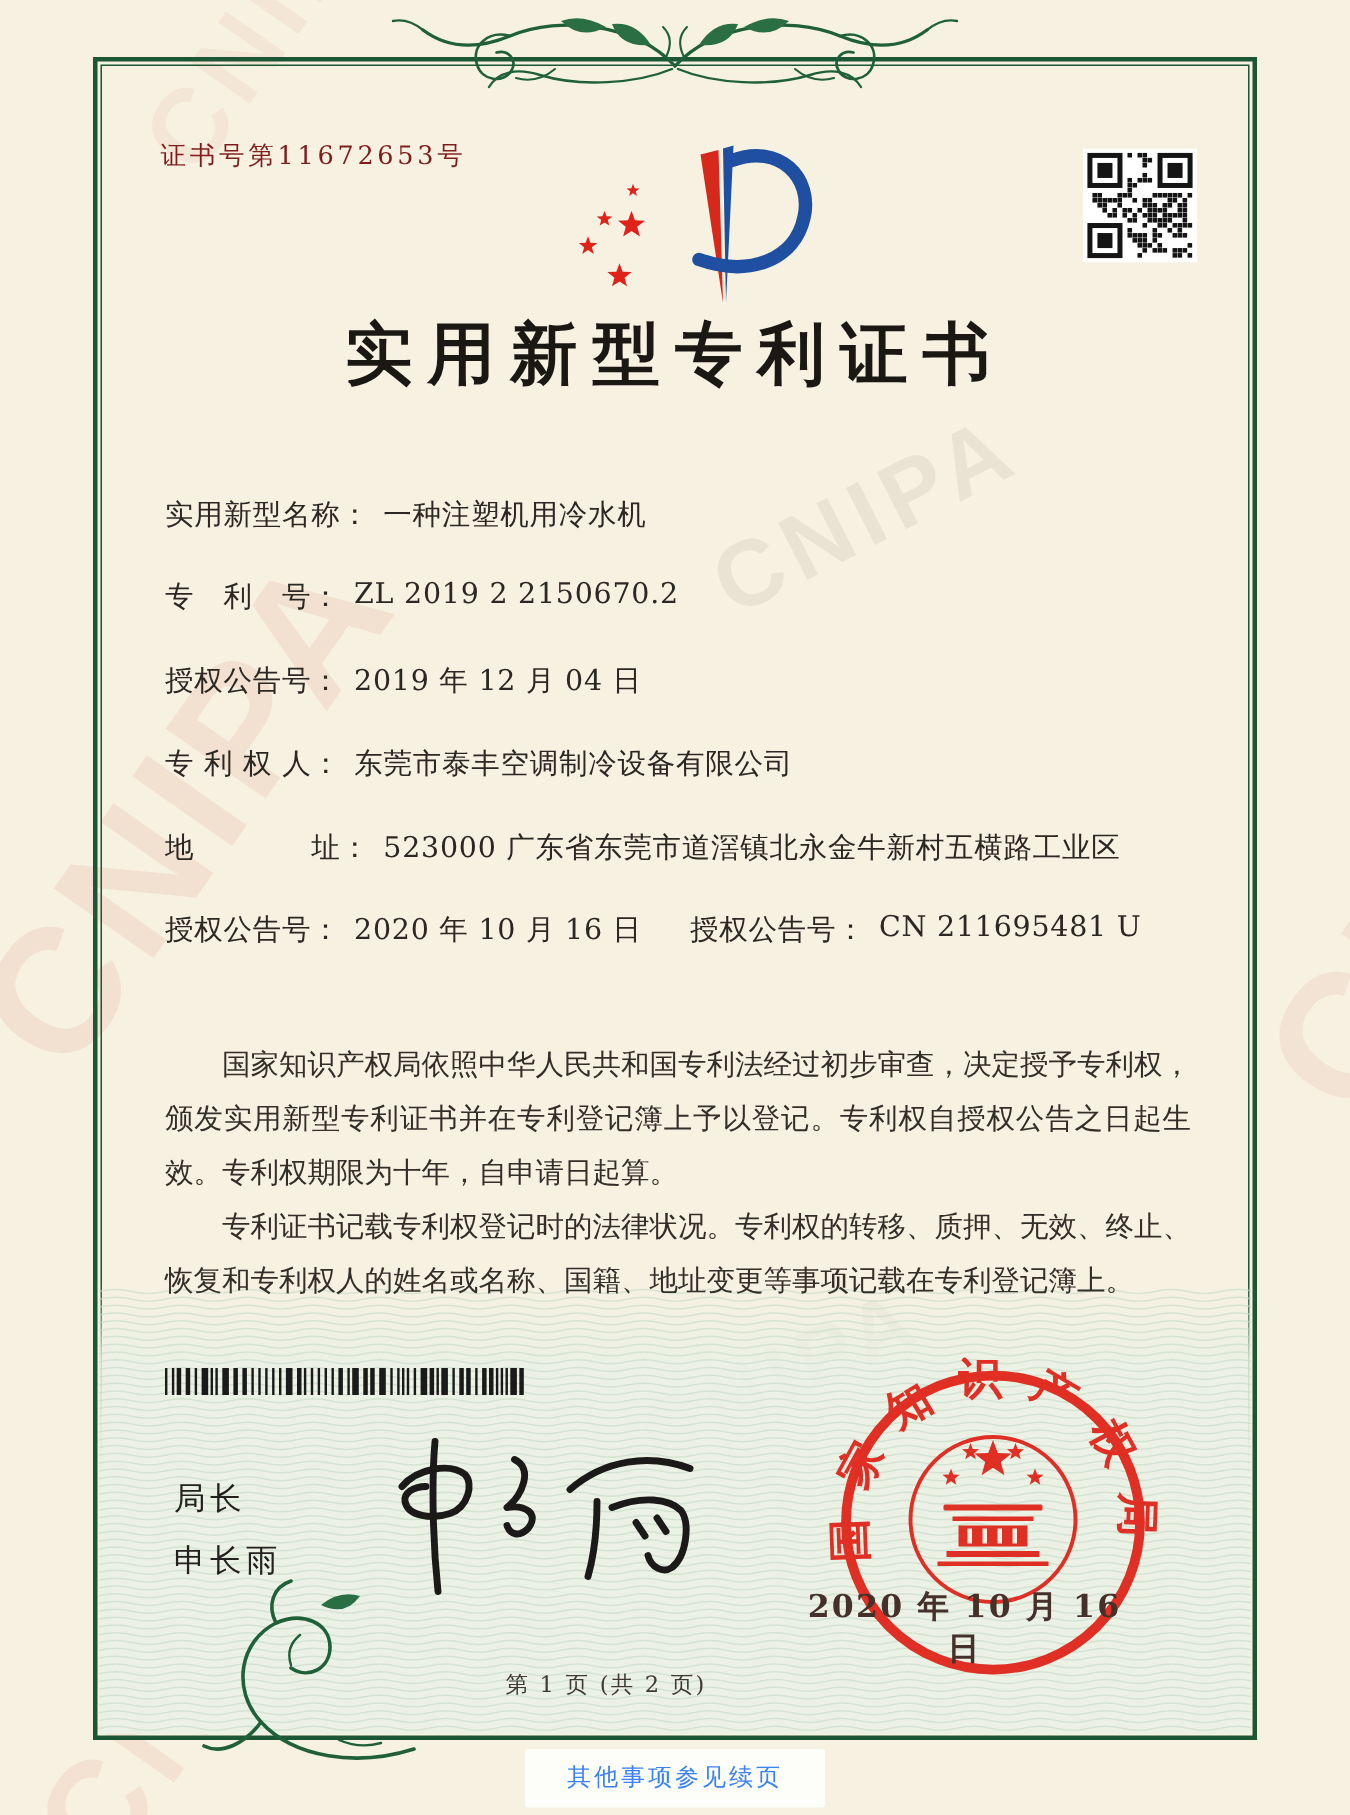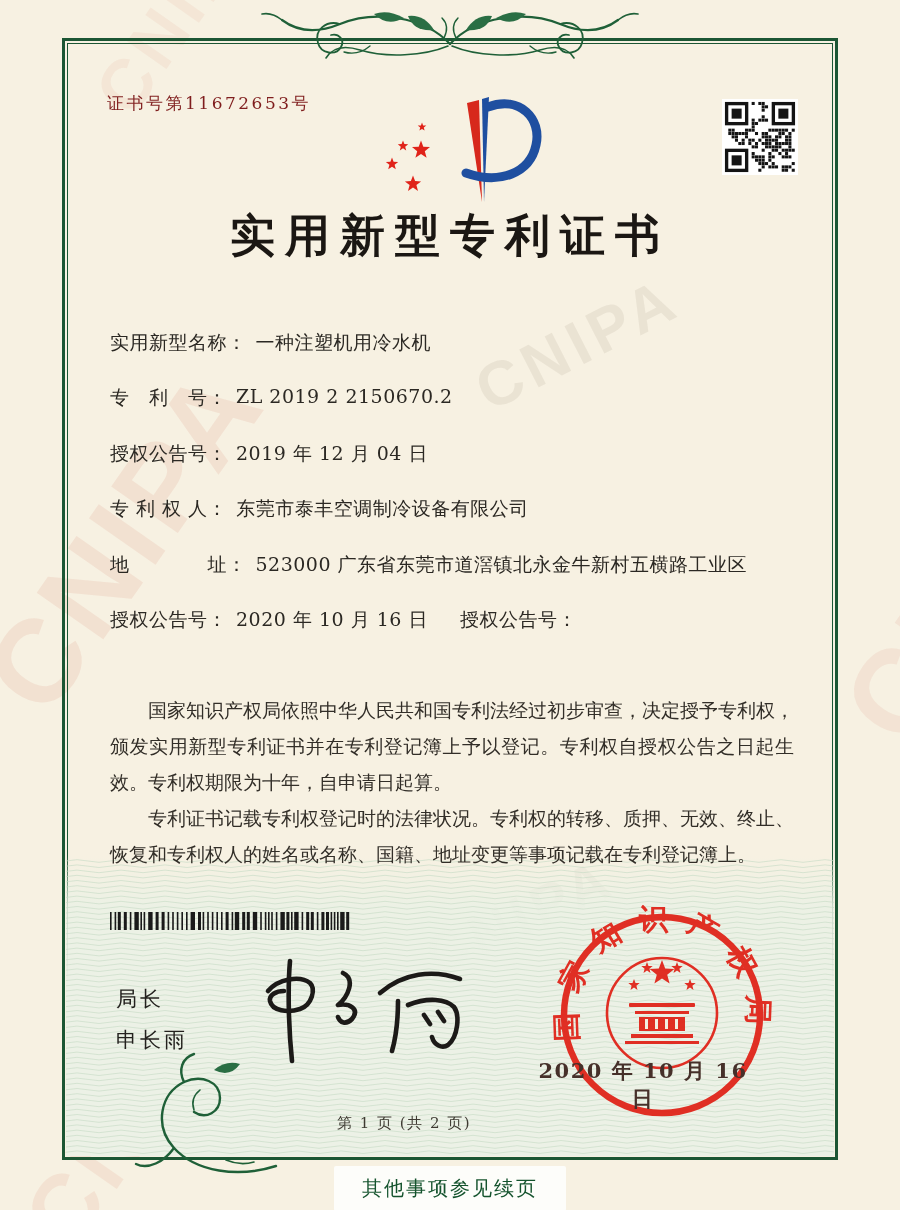--- a/index.html
+++ b/index.html
@@ -53,21 +53,21 @@
   .signature{position:absolute;left:248px;top:953px;width:228px;height:118px;}
   
   .seal{position:absolute;left:552px;top:905px;width:220px;height:220px;opacity:.94;}
   .seal-date{position:absolute;left:528px;top:1057px;width:230px;text-align:center;
              font-size:21px;font-weight:bold;letter-spacing:1.5px;color:#46302a;}
   
   .page-info{position:absolute;left:0;top:1114px;width:808px;text-align:center;
              font-size:15px;letter-spacing:1.5px;color:#3e3a32;}
   .note-box{position:absolute;left:50%;top:1166px;transform:translateX(-50%);
             background:#fdfdfa;padding:9px 28px;border-radius:2px;}
-  .note-text{font-size:20px;letter-spacing:2px;color:#14532d;white-space:nowrap;}
+  .note-text{font-size:16px;letter-spacing:2px;color:#3b82f6;white-space:nowrap;}
 </style>
 </head>
 <body>
 
 <div>
 
   <div class="wm wm1">CNIPA</div>
   <div class="wm wm2">CNIPA</div>
   <div class="wm wm3">CNIPA</div>
   <div class="wm wm4">CNIPA</div>
@@ -277,20 +277,21 @@
     </div>
     <div class="frow">
       <span class="lbl">地　　　　址：</span>
       <span class="val">523000 广东省东莞市道滘镇北永金牛新村五横路工业区</span>
     </div>
     <div class="frow">
       <span class="lbl">授权公告号：</span>
       <span class="val">2020 年 10 月 16 日</span>
       <span class="grant2">
         <span class="lbl">授权公告号：</span>
+        <span class="val">CN 211695481 U</span>
       </span>
     </div>
   </div>
 
   <div class="paras">
     <p>国家知识产权局依照中华人民共和国专利法经过初步审查，决定授予专利权，颁发实用新型专利证书并在专利登记簿上予以登记。专利权自授权公告之日起生效。专利权期限为十年，自申请日起算。</p>
     <p>专利证书记载专利权登记时的法律状况。专利权的转移、质押、无效、终止、恢复和专利权人的姓名或名称、国籍、地址变更等事项记载在专利登记簿上。</p>
   </div>
 
   <svg id="barcode" class="barcode" viewBox="0 0 244 18">

